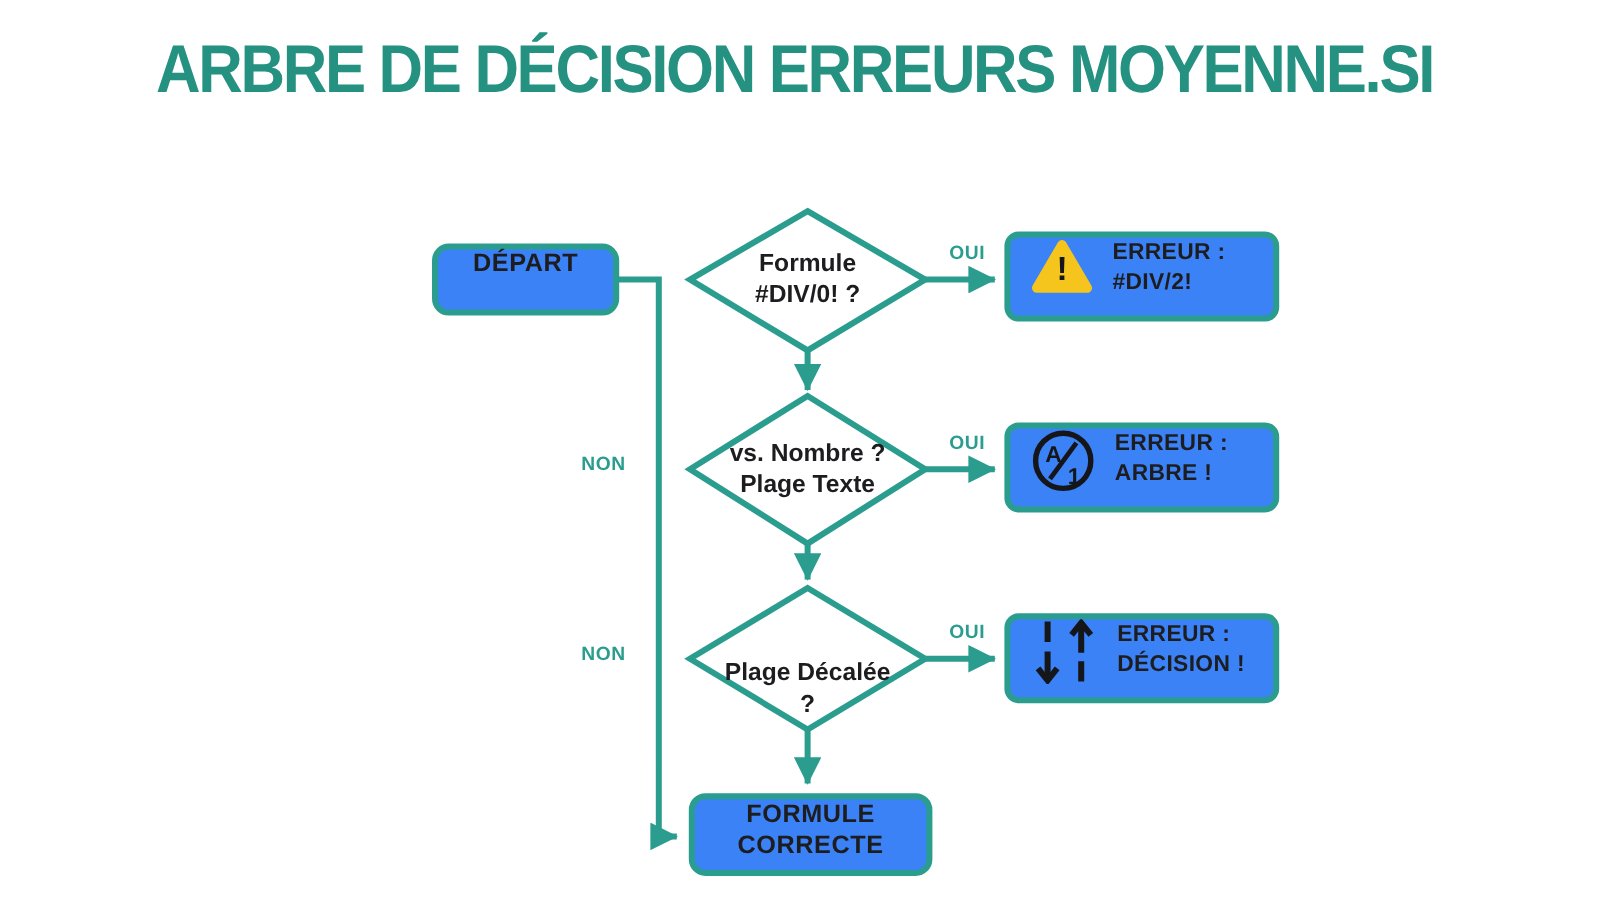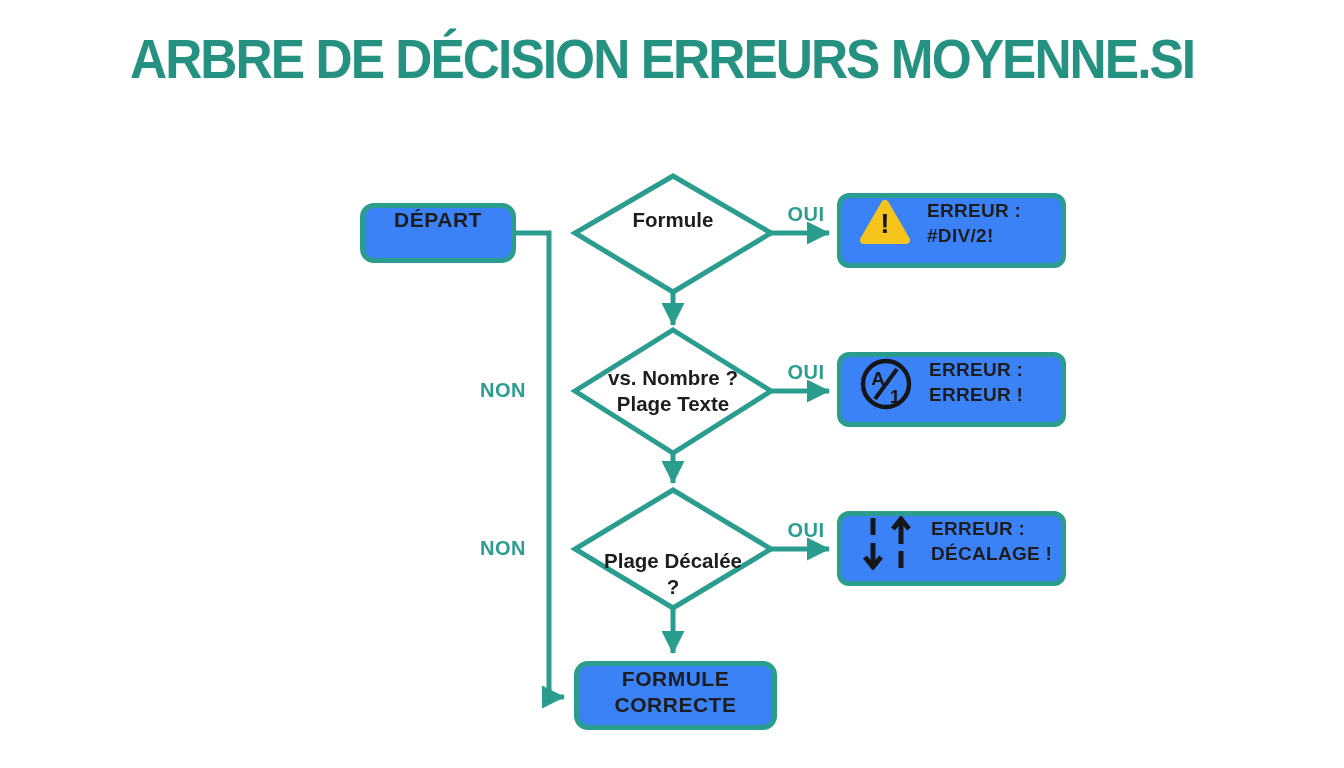--- a/index.html
+++ b/index.html
@@ -38,21 +38,21 @@
   .dtext {
     position: absolute; left: 568px; width: 210px; text-align: center;
     color: #1d1d1f; font-weight: 700; font-size: 20.5px; line-height: 26px;
   }
   .dtext-1 { top: 207px; }
   .dtext-2 { top: 365px; }
   .dtext-3 { top: 548px; }
 
   .branch-label {
     position: absolute; width: 52px; text-align: center;
-    color: #2a9d8f; font-weight: 700; font-size: 20px; letter-spacing: 0.5px;
+    color: #2a9d8f; font-weight: 700; font-size: 16px; letter-spacing: 0.5px;
   }
   .oui-1 { left: 780px; top: 203px; }
   .oui-2 { left: 780px; top: 361px; }
   .oui-3 { left: 780px; top: 519px; }
   .non-1 { left: 477px; top: 379px; }
   .non-2 { left: 477px; top: 537px; }
 
   .icon { flex: 0 0 auto; display: block; }
 </style>
 </head>
@@ -83,20 +83,21 @@
     <polygon points="673,330 771,391 673,453 575,391" fill="#ffffff" stroke="#2a9d8f" stroke-width="5" stroke-linejoin="miter"></polygon>
     <polygon points="673,490 771,549 673,608 575,549" fill="#ffffff" stroke="#2a9d8f" stroke-width="5" stroke-linejoin="miter"></polygon>
   </svg>
 
   <div class="node start-node">
     <span>DÉPART</span>
   </div>
 
   <div class="dtext dtext-1">
     <div>Formule</div>
+    <div>#DIV/0! ?</div>
   </div>
   <div class="dtext dtext-2">
     <div>vs. Nombre ?</div>
     <div>Plage Texte</div>
   </div>
   <div class="dtext dtext-3">
     <div>Plage Décalée</div>
     <div>?</div>
   </div>
 
@@ -113,38 +114,38 @@
 
   <div class="node error-node error-2">
     <svg class="icon" width="54" height="54" viewBox="0 0 54 54">
       <circle cx="27" cy="27" r="23" fill="none" stroke="#15161a" stroke-width="4.5"></circle>
       <line x1="16" y1="42" x2="38" y2="12" stroke="#15161a" stroke-width="4"></line>
       <text x="19" y="28" text-anchor="middle" font-size="19" font-weight="bold" fill="#15161a" font-family="Liberation Sans, sans-serif">A</text>
       <text x="36" y="46" text-anchor="middle" font-size="19" font-weight="bold" fill="#15161a" font-family="Liberation Sans, sans-serif">1</text>
     </svg>
     <div class="err-text">
       <div>ERREUR :</div>
-      <div>ERREUR !</div>
+      <div>ARBRE !</div>
     </div>
   </div>
 
   <div class="node error-node error-3">
     <svg class="icon" width="56" height="54" viewBox="0 0 56 54">
       <g stroke="#15161a" stroke-width="5" fill="none">
         <line x1="14" y1="2" x2="14" y2="19"></line>
         <line x1="14" y1="27" x2="14" y2="49"></line>
         <polyline points="6,41 14,51 22,41"></polyline>
         <line x1="42" y1="7" x2="42" y2="28"></line>
         <polyline points="34,13 42,3 50,13"></polyline>
         <line x1="42" y1="35" x2="42" y2="52"></line>
       </g>
     </svg>
     <div class="err-text">
       <div>ERREUR :</div>
-      <div>DÉCALAGE !</div>
+      <div>DÉCISION !</div>
     </div>
   </div>
 
   <div class="node end-node">
     <div>
       <div>FORMULE</div>
       <div>CORRECTE</div>
     </div>
   </div>
 

